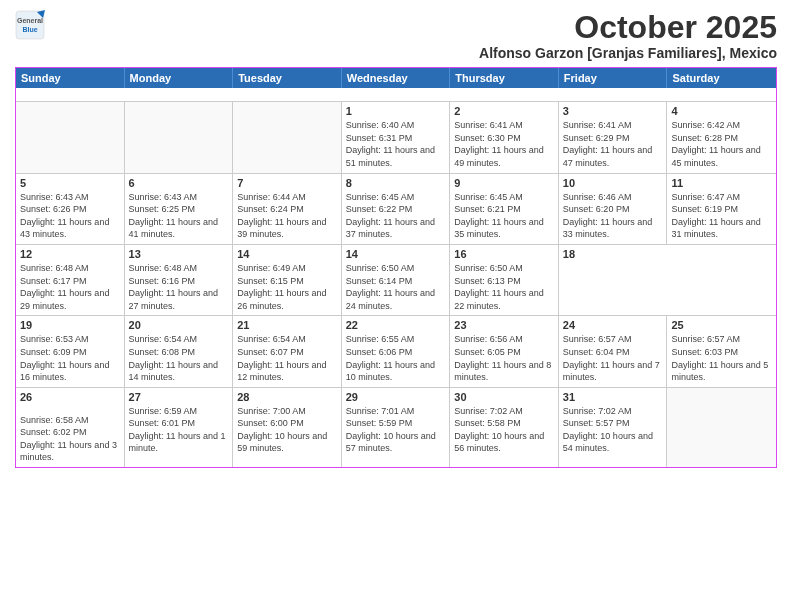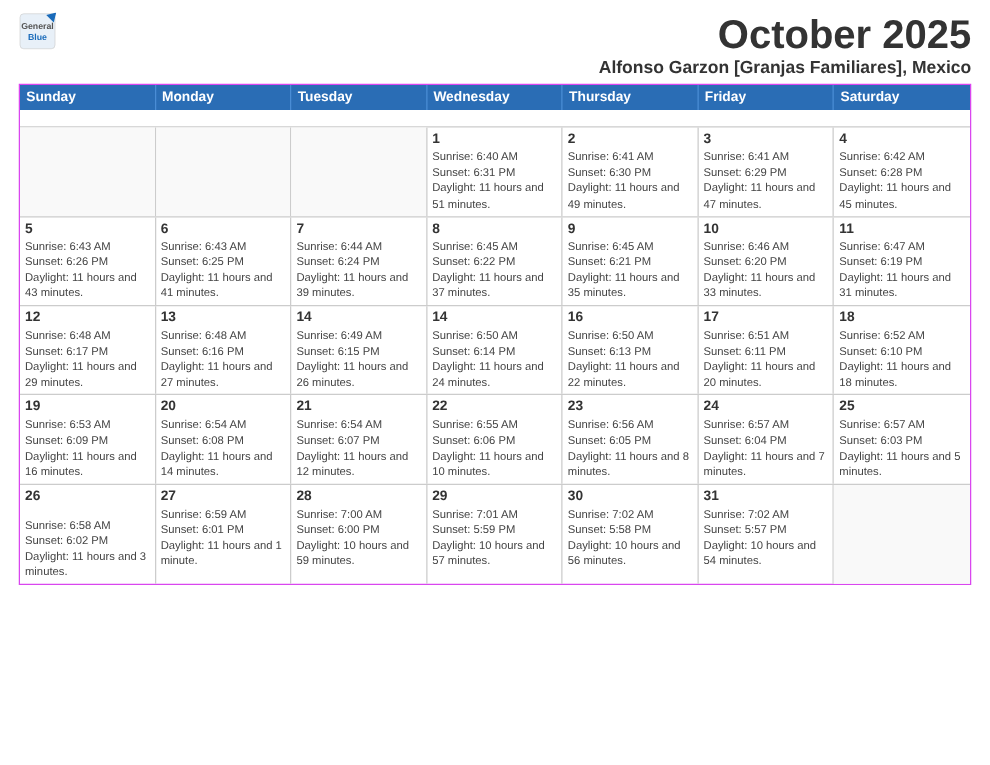--- a/index.html
+++ b/index.html
@@ -227,30 +227,21 @@
 Sunset: 6:14 PM
 Daylight: 11 hours and 24 minutes.</div>
           </div>
           <div class="day-cell">
             <div class="day-num">16</div>
             <div class="day-info" style="white-space: pre-line;">Sunrise: 6:50 AM
 Sunset: 6:13 PM
 Daylight: 11 hours and 22 minutes.</div>
           </div>
           <div class="day-cell">
-            <div class="day-num">17</div>
-            <div class="day-info" style="white-space: pre-line;">Sunrise: 6:51 AM
-Sunset: 6:11 PM
-Daylight: 11 hours and 20 minutes.</div>
-          </div>
-          <div class="day-cell">
             <div class="day-num">18</div>
-            <div class="day-info" style="white-space: pre-line;">Sunrise: 6:52 AM
-Sunset: 6:10 PM
-Daylight: 11 hours and 18 minutes.</div>
           </div>
         </div>
         <div class="week-row">
           <div class="day-cell">
             <div class="day-num">19</div>
             <div class="day-info" style="white-space: pre-line;">Sunrise: 6:53 AM
 Sunset: 6:09 PM
 Daylight: 11 hours and 16 minutes.</div>
           </div>
           <div class="day-cell">

